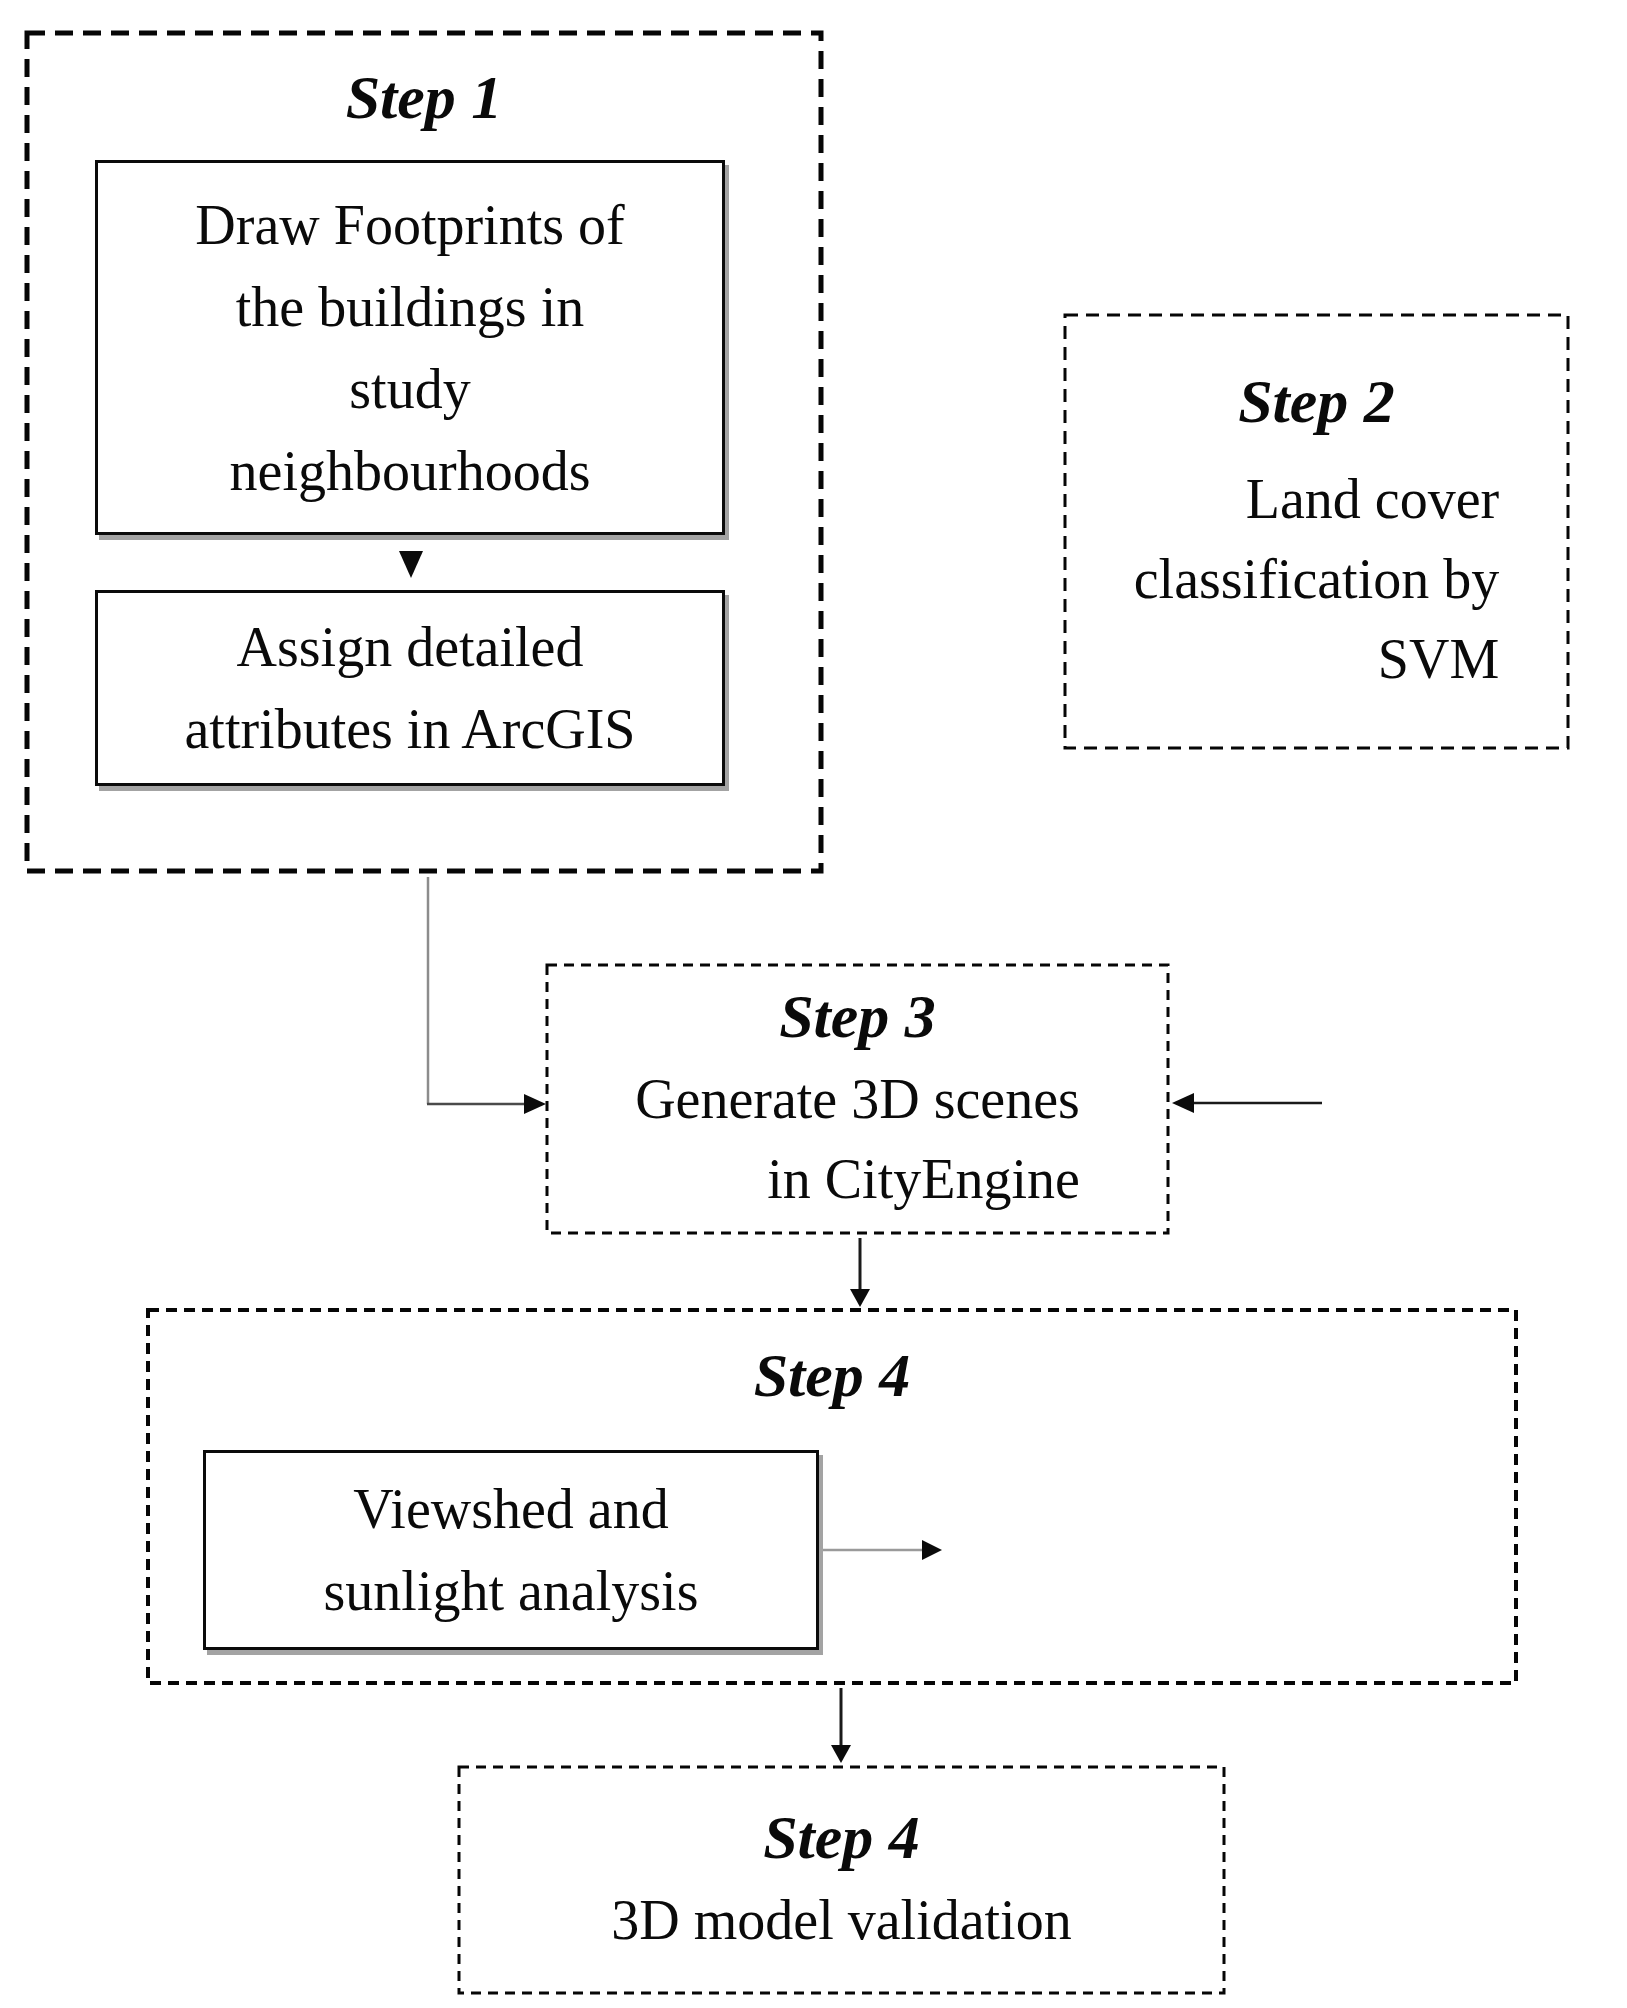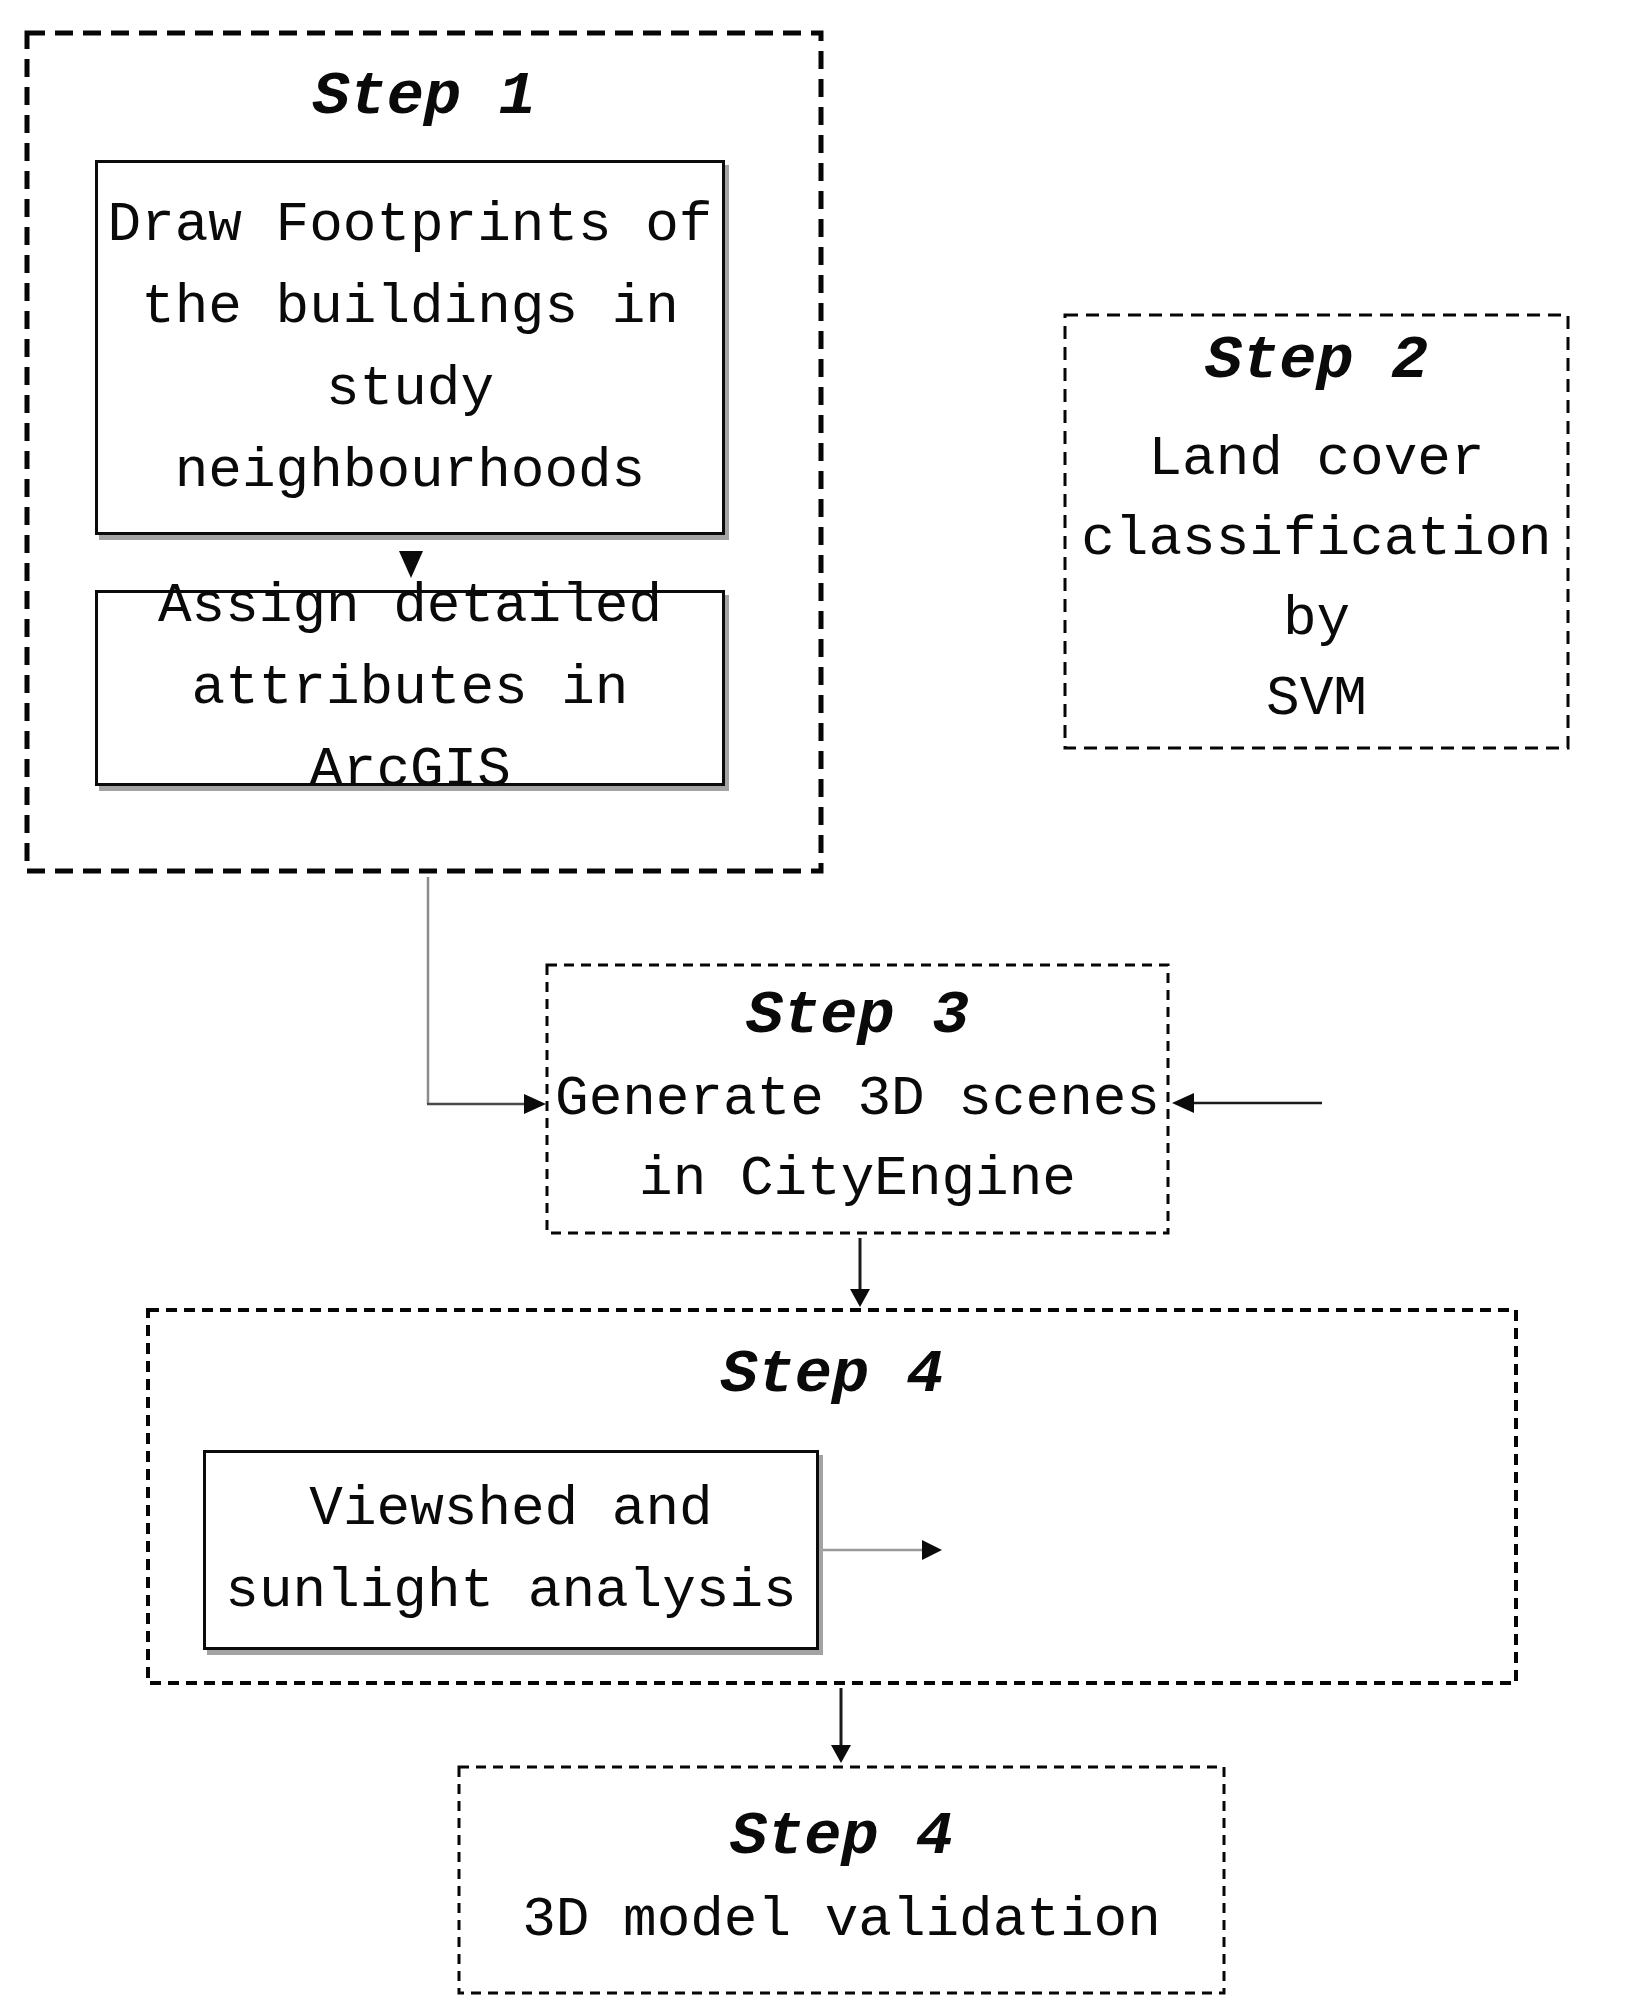--- a/index.html
+++ b/index.html
@@ -5,21 +5,21 @@
   html, body {
     margin: 0;
     padding: 0;
     background: #ffffff;
   }
   .canvas {
     position: relative;
     width: 1627px;
     height: 2008px;
     background: #ffffff;
-    font-family: Liberation Mono, monospace;
+    font-family: Liberation Serif, serif;
     color: #0a0a0a;
     overflow: hidden;
   }
   
   .step-box {
     position: absolute;
     box-sizing: border-box;
   }
   .step-box > svg.border-rect {
     position: absolute;
@@ -31,21 +31,21 @@
     font-weight: bold;
     font-style: italic;
     line-height: 1.2;
     text-align: center;
     white-space: pre-line;
   }
   .step-text {
     margin: 0;
     font-size: 56px;
     line-height: 80px;
-    text-align: center;
+    text-align: right;
     white-space: pre-line;
   }
   .flex-center {
     display: flex;
     flex-direction: column;
     align-items: center;
     justify-content: center;
   }
   .title-top {
     position: absolute;

